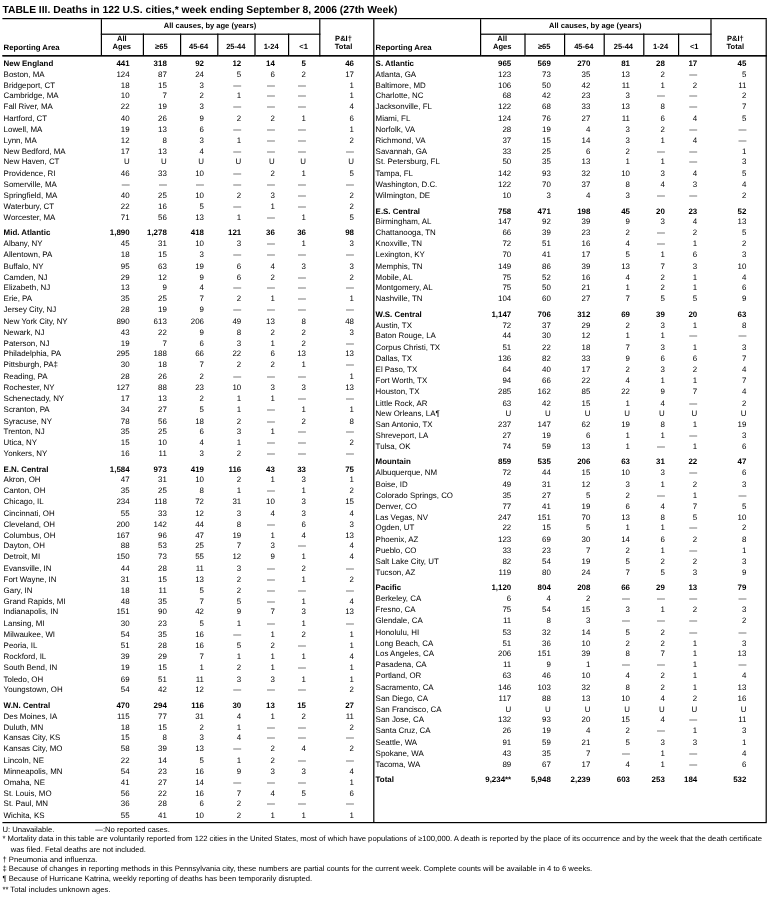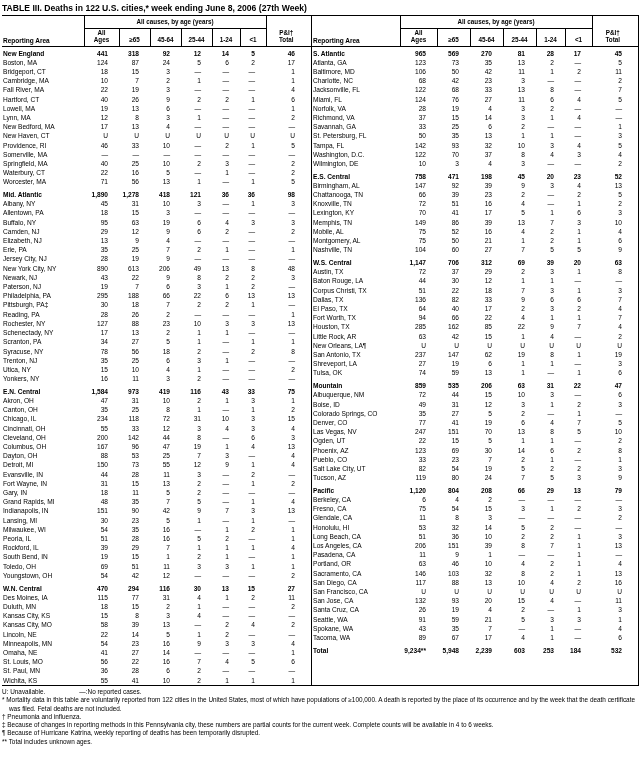--- a/index.html
+++ b/index.html
@@ -28,21 +28,21 @@
   tr.gap td { padding-top:3.5px; }
   tr.first td { padding-top:2px; }
   .fns { padding:2px 2px 0 0; font-size:6.4px; line-height:8.3px; }
   .fn { padding-left:7px; text-indent:-7px; }
   .fn-legend span { margin-right:34px; }
 </style>
 </head>
 <body>
 
 <div class="page">
-  <div class="title">TABLE III. Deaths in 122 U.S. cities,* week ending June 8, 2006 (27th Week)</div>
+  <div class="title">TABLE III. Deaths in 122 U.S. cities,* week ending September 8, 2006 (27th Week)</div>
 
   <div class="tables">
 
     <div class="half">
       <table>
         <colgroup>
           <col style="width:82px">
             <col style="width:35px">
             <col style="width:31px">
             <col style="width:31px">

